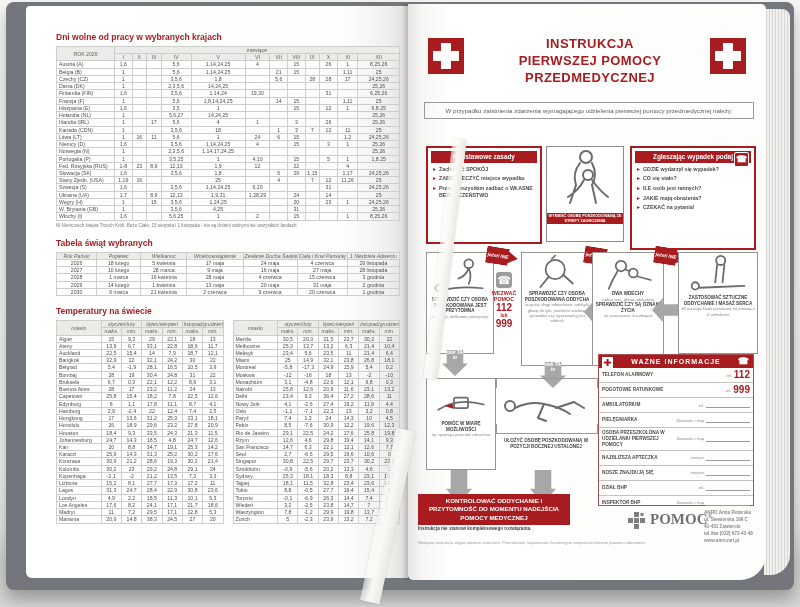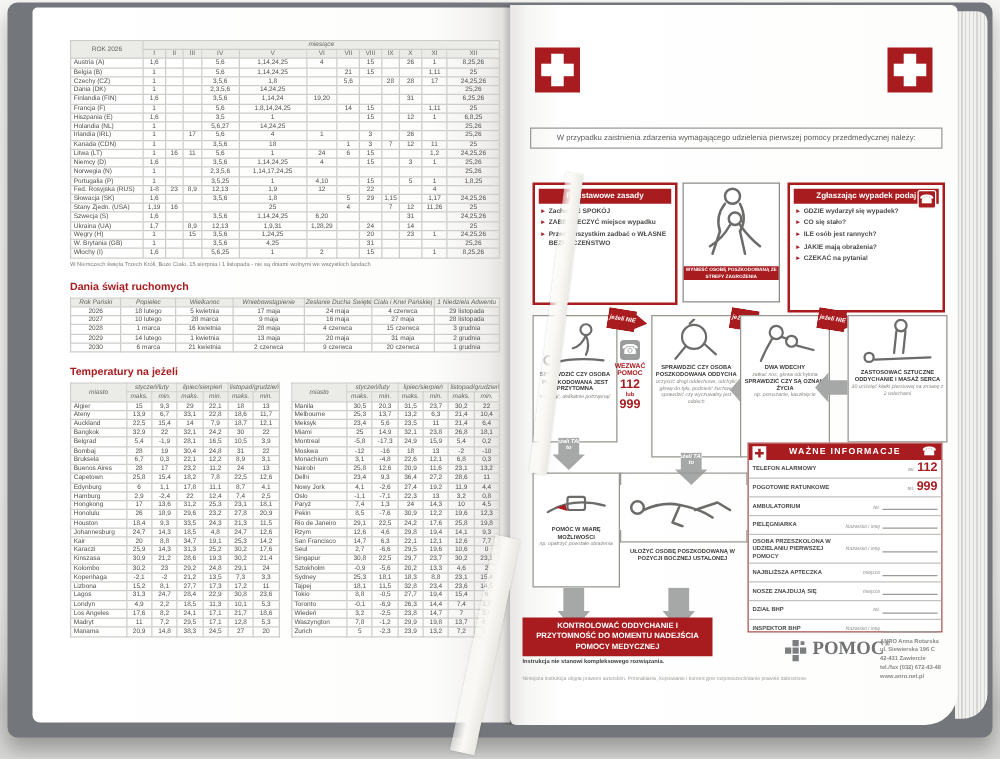--- a/index.html
+++ b/index.html
@@ -112,20 +112,21 @@
 </style>
 </head>
 <body>
 
 <div class="scene">
   <div class="book"></div>
   <div class="page-stack"></div>
 
   <div class="page left-page">
     <div class="lp">
+      <div class="sec-title">Dni wolne od pracy w wybranych krajach</div>
       <table class="grid holidays">
         <colgroup>
           <col style="width:56px">
             <col style="width:17px">
             <col style="width:14px">
             <col style="width:14px">
           <col style="width:29px">
             <col style="width:52px">
             <col style="width:24px">
             <col style="width:17px">
@@ -483,21 +484,21 @@
               <td>15</td>
               <td></td>
               <td></td>
               <td>1</td>
               <td>8,25,26</td>
             </tr>
           </tbody>
       </table>
       <div class="footnote">W Niemczech święta Trzech Króli, Boże Ciało, 15 sierpnia i 1 listopada - nie są dniami wolnymi we wszystkich landach</div>
 
-      <div class="sec-title mt">Dania świąt ruchomych</div>
+      <div class="sec-title mt">Tabela świąt wybranych</div>
       <table class="grid feasts">
         <colgroup>
           <col style="width:40px">
             <col style="width:44px">
             <col style="width:46px">
             <col style="width:56px">
           <col style="width:54px">
             <col style="width:50px">
             <col style="width:52px">
         </colgroup>
@@ -554,21 +555,21 @@
               <td>6 marca</td>
               <td>21 kwietnia</td>
               <td>2 czerwca</td>
               <td>9 czerwca</td>
               <td>20 czerwca</td>
               <td>1 grudnia</td>
             </tr>
           </tbody>
       </table>
 
-      <div class="sec-title mt">Temperatury na jeżeli</div>
+      <div class="sec-title mt">Temperatury na świecie</div>
       <div class="temps-wrap">
         <table class="grid temps">
           <colgroup>
               <col style="width:44px">
               <col span="6" style="width:20px">
             </colgroup>
           <thead>
             <tr>
               <th rowspan="2" class="it">miasto</th>
               <th colspan="2" class="it">styczeń/luty</th>
@@ -1083,20 +1084,25 @@
     </div>
   </div>
 
   <div class="gutter"></div>
 
   <div class="page right-page">
     <div class="poster">
 
       <div class="cross abs" style="left:4px;top:12px;width:36px;height:36px;"></div>
       <div class="cross abs" style="right:10px;top:12px;width:36px;height:36px;"></div>
+      <div class="abs poster-title">
+        <div>INSTRUKCJA</div>
+        <div>PIERWSZEJ POMOCY</div>
+        <div>PRZEDMEDYCZNEJ</div>
+      </div>
 
       <div class="abs intro">W przypadku zaistnienia zdarzenia wymagającego udzielenia pierwszej pomocy przedmedycznej należy:</div>
 
       <div class="abs redbox" style="left:2px;top:120px;width:112px;height:94px;">
         <div class="hd">Podstawowe zasady</div>
         <ul class="blist" id="rules-list">
             <li>
               <span class="bullet">►</span>
               <span>Zachować SPOKÓJ</span>
             </li>

